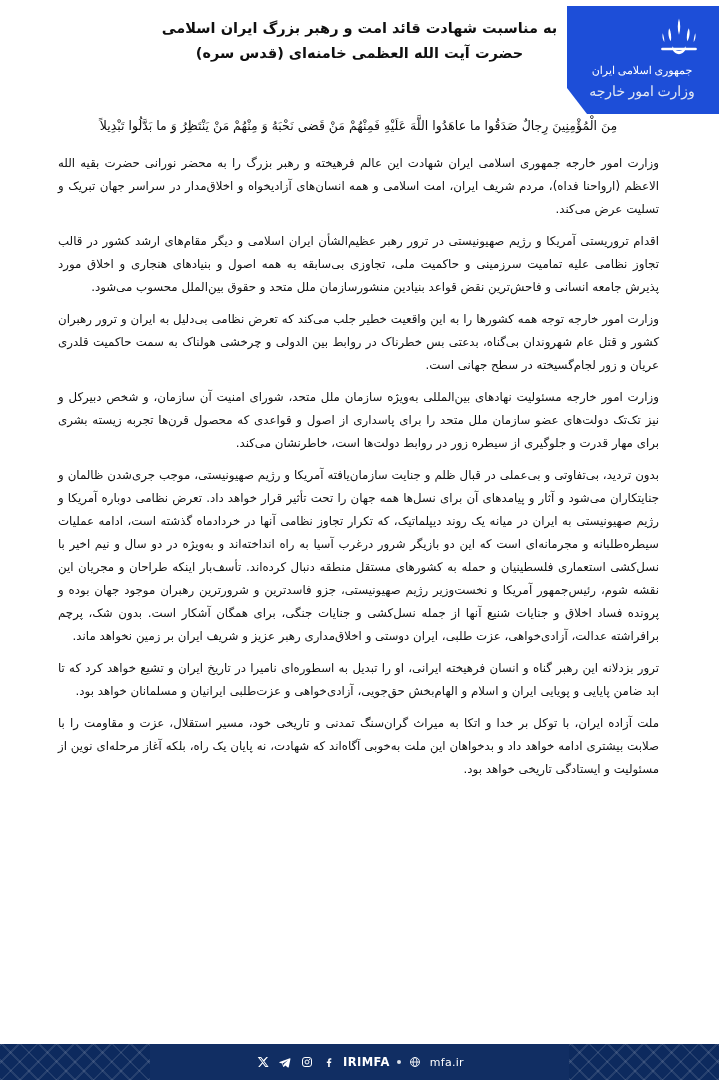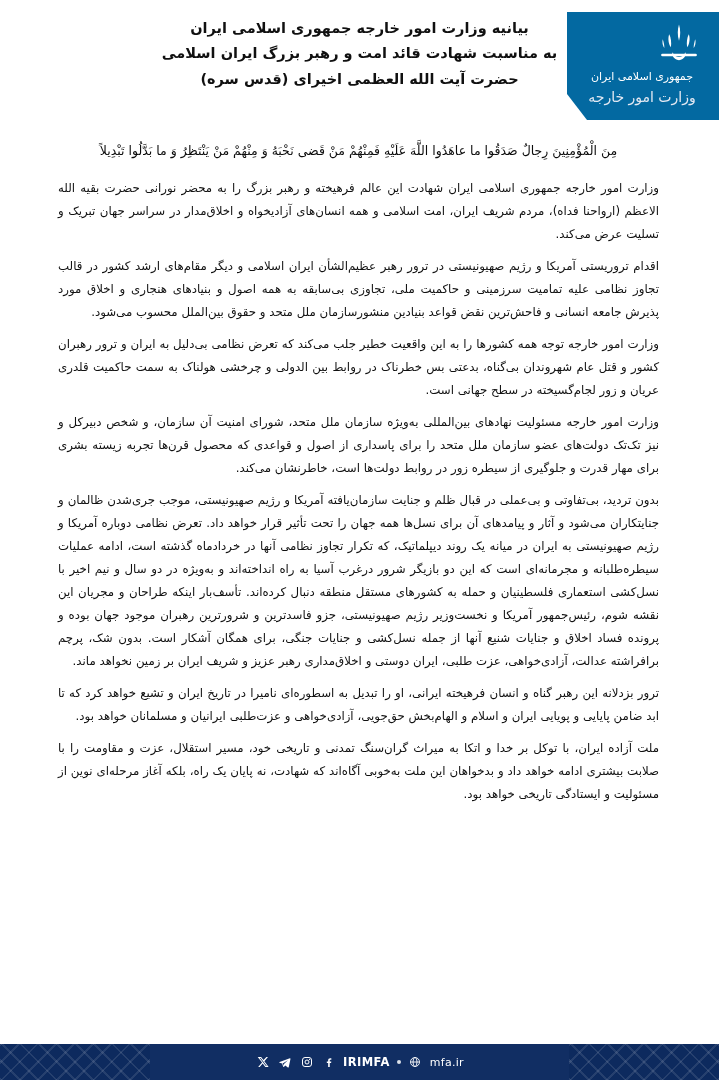--- a/index.html
+++ b/index.html
@@ -63,26 +63,27 @@
     line-height: 1;
     font-family: "DejaVu Sans", "Liberation Sans", sans-serif;
     letter-spacing: 1px;
     direction: rtl;
   }
 
   
   .emblem-block {
     position: absolute;
     right: 0;
-    top: 12px;
+    top: 6px;
     width: 152px;
     height: 108px;
-    background: #0369a1;
+    background: #1d4ed8;
     border-bottom-left-radius: 0;
     overflow: hidden;
+    font-family: Liberation Serif, serif;
   }
   .emblem-block .ribbon-fold {
     position: absolute;
     left: 0;
     bottom: 0;
     width: 0;
     height: 0;
     border-left: 20px solid #ffffff;
     border-top: 26px solid transparent;
   }
@@ -247,23 +248,22 @@
       </svg>
     </div>
     <div class="emblem-texts">
       <div class="line1">جمهوری اسلامی ایران</div>
       <div class="line2">وزارت امور خارجه</div>
     </div>
     <div class="ribbon-fold"></div>
   </div>
 
   <div class="title-wrap">
-    <div class="t">بیانیه وزارت امور خارجه جمهوری اسلامی ایران</div>
     <div class="t">به مناسبت شهادت قائد امت و رهبر بزرگ ایران اسلامی</div>
-    <div class="t">حضرت آیت الله العظمی اخیر‌ای (قدس سره)</div>
+    <div class="t">حضرت آیت الله العظمی خامنه‌ای (قدس سره)</div>
   </div>
 
   <div class="date-line">۱۴۰۴/۱۲/۱۰</div>
 
   <div class="content">
     <div class="ayah">مِنَ الْمُؤْمِنِينَ رِجالٌ صَدَقُوا ما عاهَدُوا اللَّهَ عَلَيْهِ فَمِنْهُمْ مَنْ قَضى‏ نَحْبَهُ وَ مِنْهُمْ مَنْ يَنْتَظِرُ وَ ما بَدَّلُوا تَبْدِيلاً</div>
 
     <p class="para">وزارت امور خارجه جمهوری اسلامی ایران شهادت این عالم فرهیخته و رهبر بزرگ را به محضر نورانی حضرت بقیه الله الاعظم (ارواحنا فداه)، مردم شریف ایران، امت اسلامی و همه انسان‌های آزادیخواه و اخلاق‌مدار در سراسر جهان تبریک و تسلیت عرض می‌کند.</p>
     <p class="para">اقدام تروریستی آمریکا و رژیم صهیونیستی در ترور رهبر عظیم‌الشأن ایران اسلامی و دیگر مقام‌های ارشد کشور در قالب تجاوز نظامی علیه تمامیت سرزمینی و حاکمیت ملی، تجاوزی بی‌سابقه به همه اصول و بنیادهای هنجاری و اخلاق مورد پذیرش جامعه انسانی و فاحش‌ترین نقض قواعد بنیادین منشورسازمان ملل متحد و حقوق بین‌الملل محسوب می‌شود.</p>
     <p class="para">وزارت امور خارجه توجه همه کشورها را به این واقعیت خطیر جلب می‌کند که تعرض نظامی بی‌دلیل به ایران و ترور رهبران کشور و قتل عام شهروندان بی‌گناه، بدعتی بس خطرناک در روابط بین الدولی و چرخشی هولناک به سمت حاکمیت قلدری عریان و زور لجام‌گسیخته در سطح جهانی است.</p>

